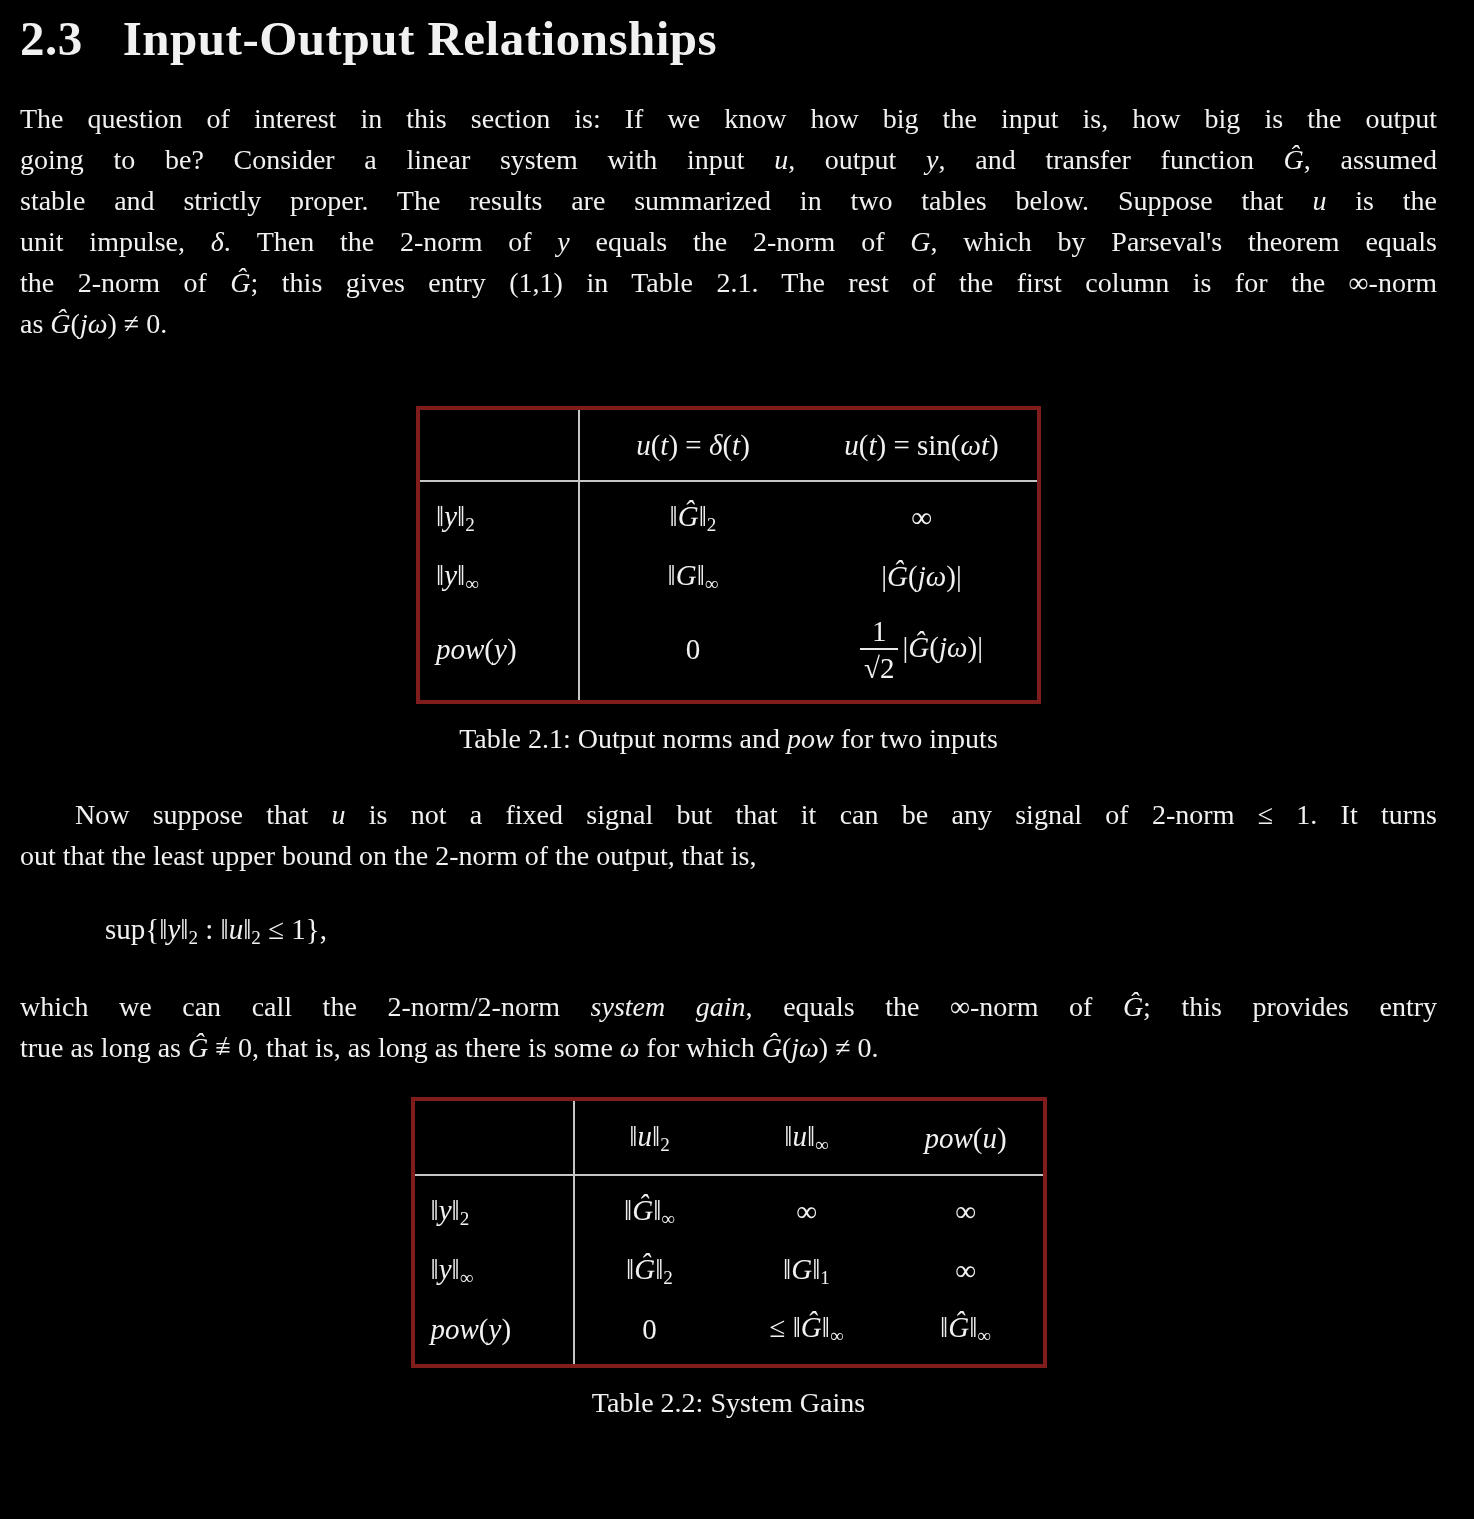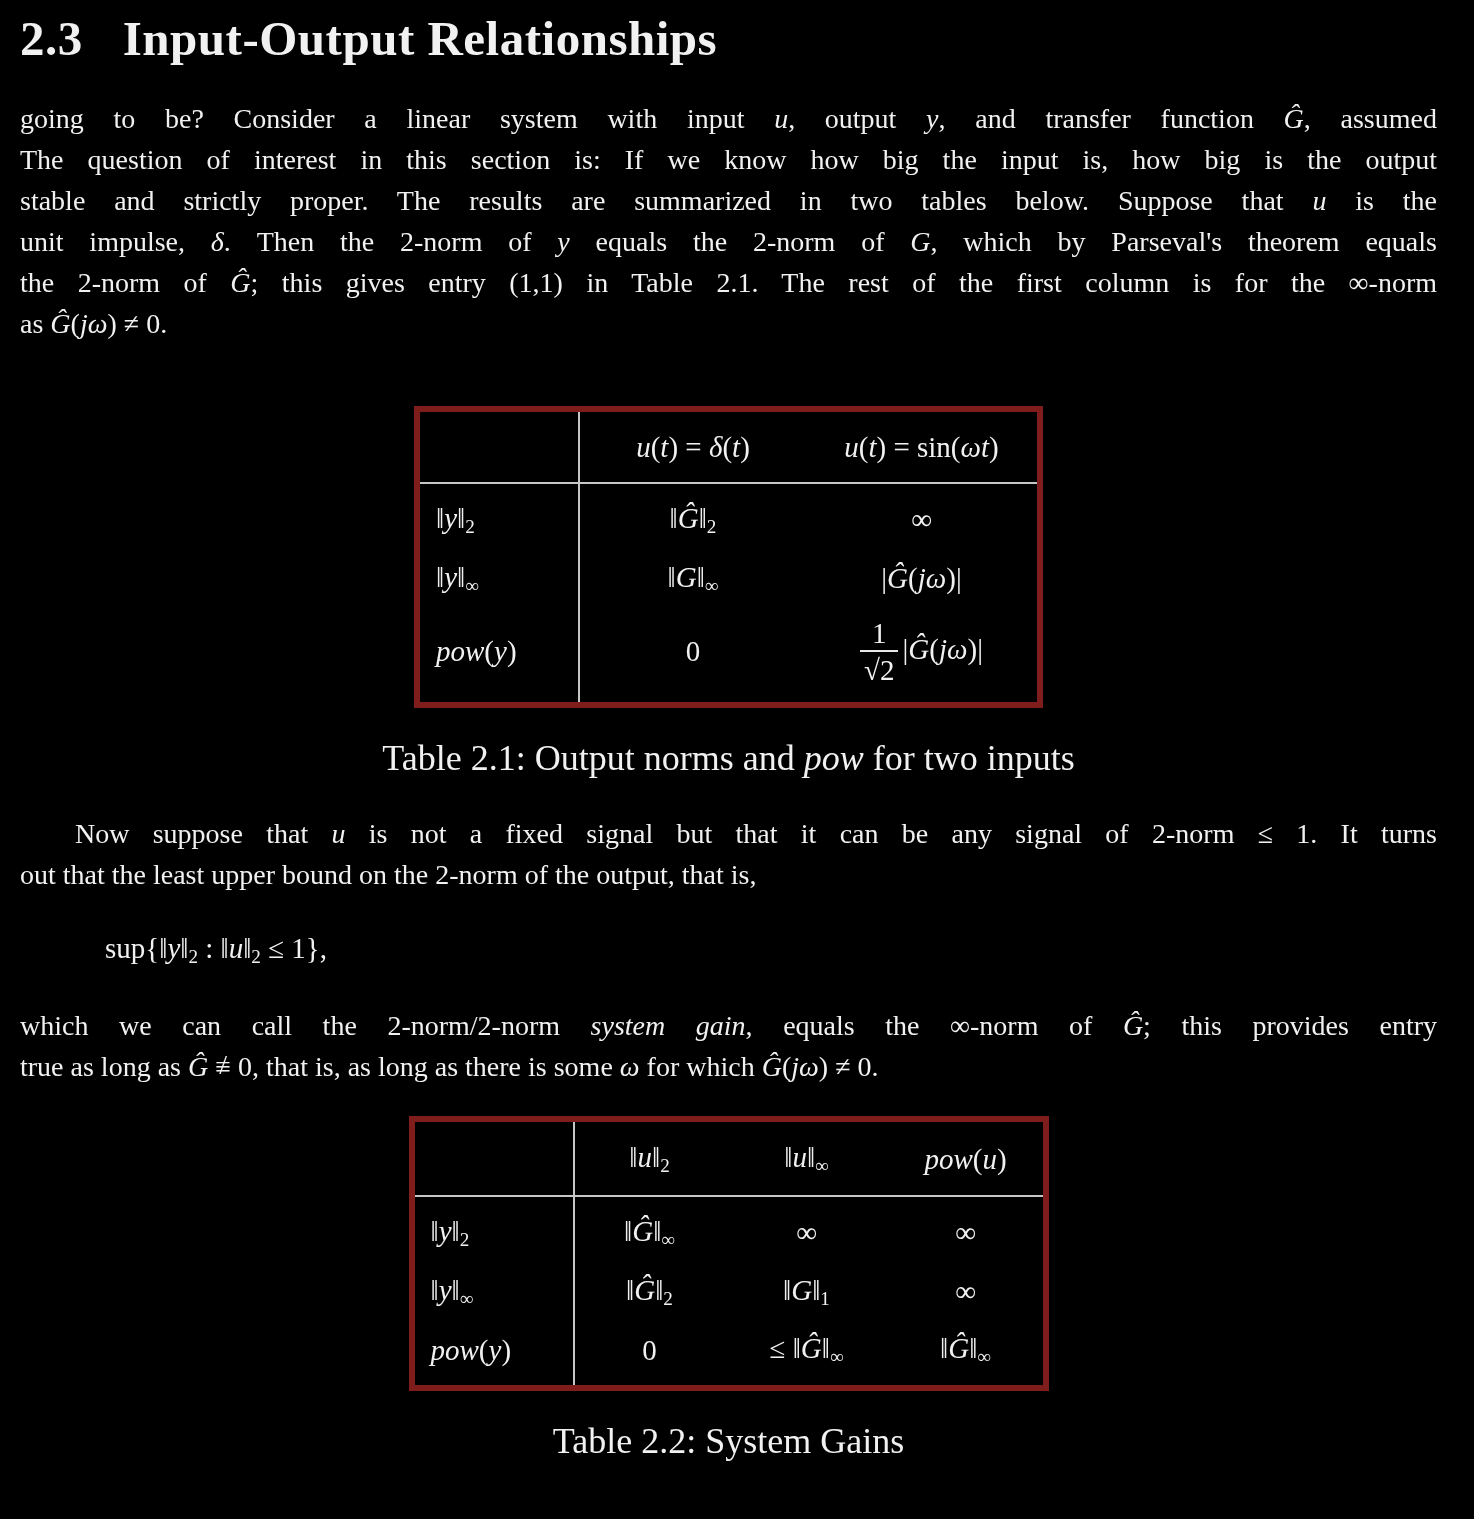--- a/index.html
+++ b/index.html
@@ -79,58 +79,58 @@
     margin: 0 auto;
     table-layout: fixed;
     font-size: 29px;
   }
   .mtable th, .mtable td {
     font-weight: normal;
     vertical-align: middle;
     text-align: center;
     line-height: 1.25;
   }
-  .mtable { border: 6px solid #7f1d1d; }
+  .mtable { border: 4px solid #7f1d1d; }
   .mtable thead th { border-bottom: 2px solid #c6c6c6; padding: 17px 8px; }
   .mtable td.rowlabel, .mtable th.rowlabel { border-right: 2px solid #c6c6c6; text-align: left; padding-left: 16px; font-family: Liberation Serif, serif; }
   .mtable tbody td { padding: 10px 8px; }
   .mtable tbody tr:first-child td { padding-top: 16px; }
   .mtable tbody tr:last-child td { padding-bottom: 16px; }
 
   .t1 { margin-top: 62px; }
   .t1 .c1 { width: 134px; }
   .t1 .c2 { width: 210px; }
   .t1 .c3 { width: 215px; }
 
   .t2 { margin-top: 29px; }
   .t2 .c1 { width: 134px; }
   .t2 .c2 { width: 134px; }
   .t2 .c3 { width: 148px; }
   .t2 .c4 { width: 138px; }
 
   .caption {
     text-align: center;
-    margin-top: 31px;
-    font-size: 36px;
+    margin-top: 16px;
+    font-size: 28px;
     line-height: 38px;
   }
   .caption.cap1 { margin-bottom: 36px; }
 </style>
 </head>
 <body>
 
 <div class="page">
 
   <h1 class="heading">
     <span class="sec-num">2.3</span><span>Input-Output Relationships</span>
   </h1>
 
   <div class="para">
+      <div class="jline"><span>The question of interest in this section is: If we know how big the input is, how big is the output</span></div>
       <div class="jline"><span>going to be? Consider a linear system with input </span><span class="i">u</span><span>, output </span><span class="i">y</span><span>, and transfer function </span><span class="i">Ĝ</span><span>, assumed</span></div>
-      <div class="jline"><span>The question of interest in this section is: If we know how big the input is, how big is the output</span></div>
       <div class="jline"><span>stable and strictly proper. The results are summarized in two tables below. Suppose that </span><span class="i">u</span><span> is the</span></div>
       <div class="jline"><span>unit impulse, </span><span class="i">δ</span><span>. Then the 2-norm of </span><span class="i">y</span><span> equals the 2-norm of </span><span class="i">G</span><span>, which by Parseval's theorem equals</span></div>
       <div class="jline"><span>the 2-norm of </span><span class="i">Ĝ</span><span>; this gives entry (1,1) in Table 2.1. The rest of the first column is for the ∞-norm</span></div>
       <div class="jline lastline"><span>as </span><span class="i">Ĝ</span><span>(</span><span class="i">jω</span><span>) ≠ 0.</span></div>
     </div>
 
   <table class="mtable t1">
     <thead>
       <tr>
         <th class="rowlabel c1"></th>

